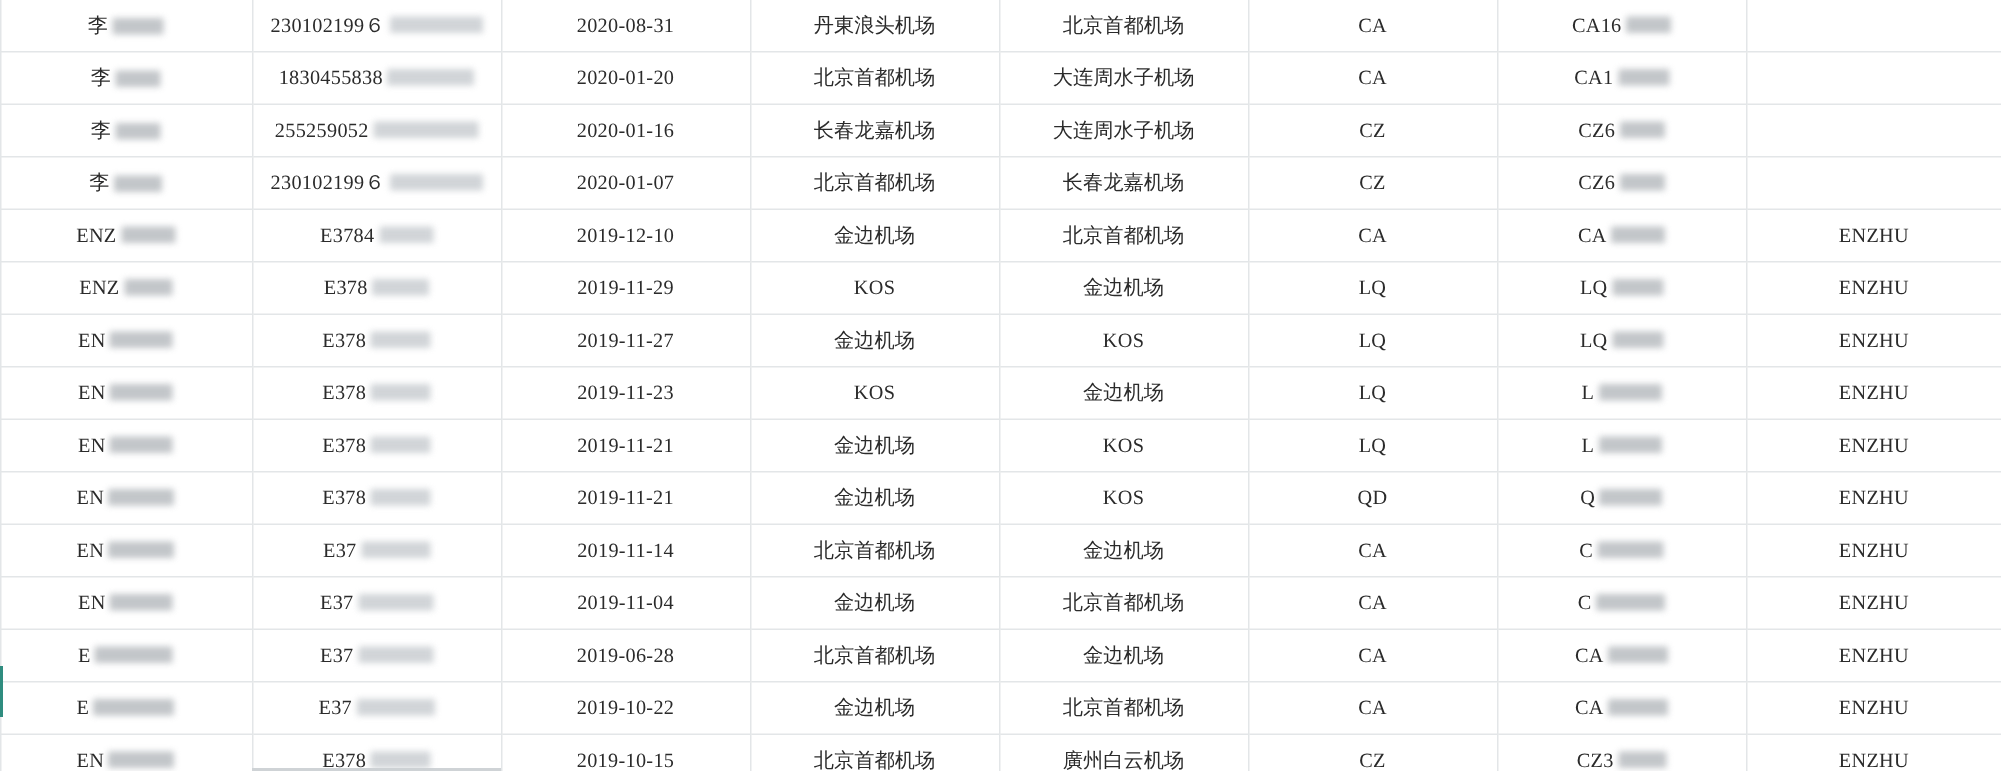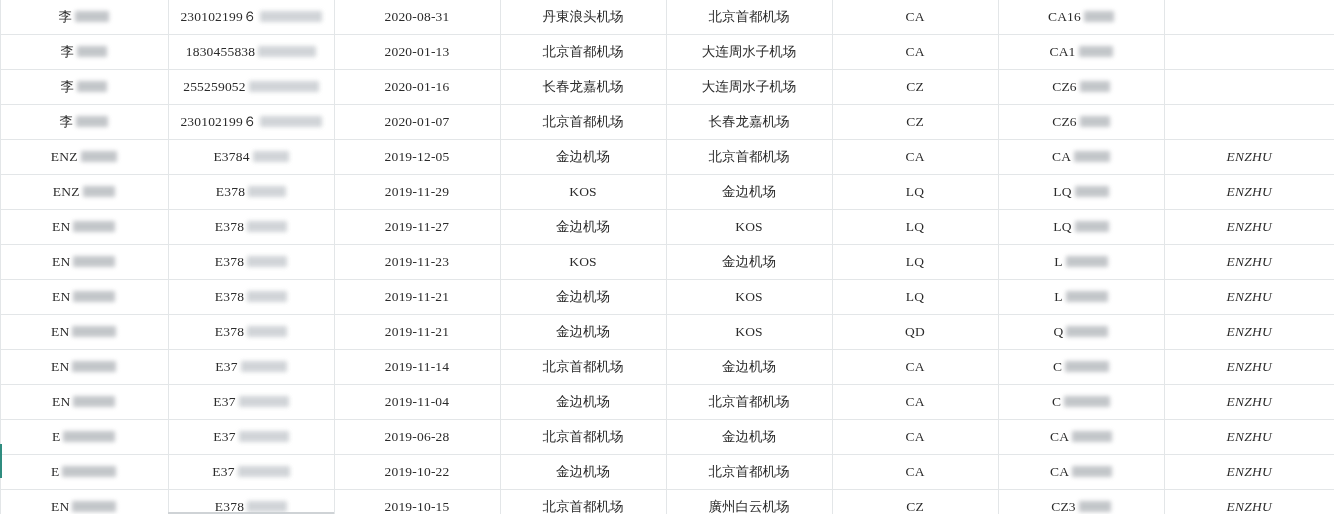--- a/index.html
+++ b/index.html
@@ -31,21 +31,20 @@
     padding: 0 6px;
     font-size: 13.5px;
     text-align: center;
     vertical-align: middle;
     white-space: nowrap;
     overflow: hidden;
     position: relative;
   }
   table.data-table tr td:last-child {
     border-right: none;
-    font-style: italic;
   }
   
   col.c0 { width: 168px; }
   col.c1 { width: 166px; }
   col.c2 { width: 166px; }
   col.c3 { width: 166px; }
   col.c4 { width: 166px; }
   col.c5 { width: 166px; }
   col.c6 { width: 166px; }
   col.c7 { width: 170px; }
@@ -156,21 +155,21 @@
         <tr>
           <td><span class="cell-inner cn">
               <span>李</span>
               <span class="redact" style="width: 30px;"></span>
             </span></td>
           <td><span class="cell-inner mono">
               <span>1830455838</span>
               <span class="redact light" style="width: 58px;"></span>
             </span></td>
           <td><span class="cell-inner mono">
-              <span>2020-01-13</span>
+              <span>2020-01-20</span>
             </span></td>
           <td><span class="cell-inner cn">
               <span>北京首都机场</span>
             </span></td>
           <td><span class="cell-inner cn">
               <span>大连周水子机场</span>
             </span></td>
           <td><span class="cell-inner mono">
               <span>CA</span>
             </span></td>
@@ -243,21 +242,21 @@
         <tr>
           <td><span class="cell-inner mono">
               <span>ENZ</span>
               <span class="redact" style="width: 36px;"></span>
             </span></td>
           <td><span class="cell-inner mono">
               <span>E3784</span>
               <span class="redact light" style="width: 36px;"></span>
             </span></td>
           <td><span class="cell-inner mono">
-              <span>2019-12-05</span>
+              <span>2019-12-10</span>
             </span></td>
           <td><span class="cell-inner cn">
               <span>金边机场</span>
             </span></td>
           <td><span class="cell-inner cn">
               <span>北京首都机场</span>
             </span></td>
           <td><span class="cell-inner mono">
               <span>CA</span>
             </span></td>

